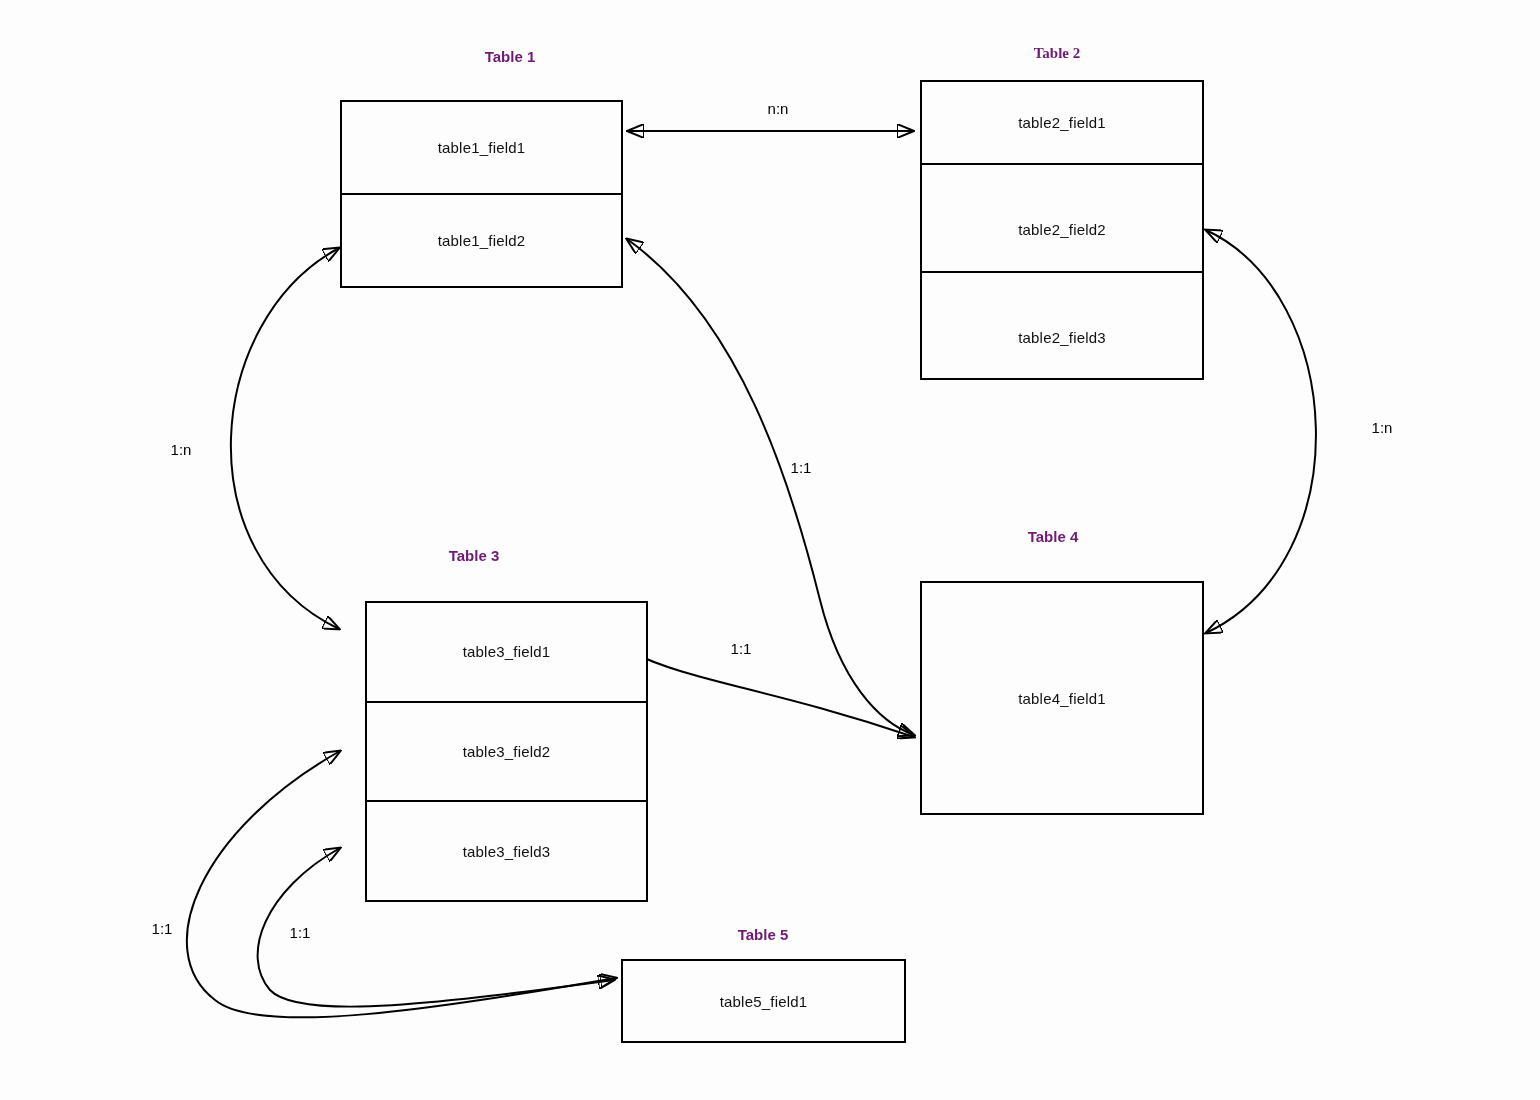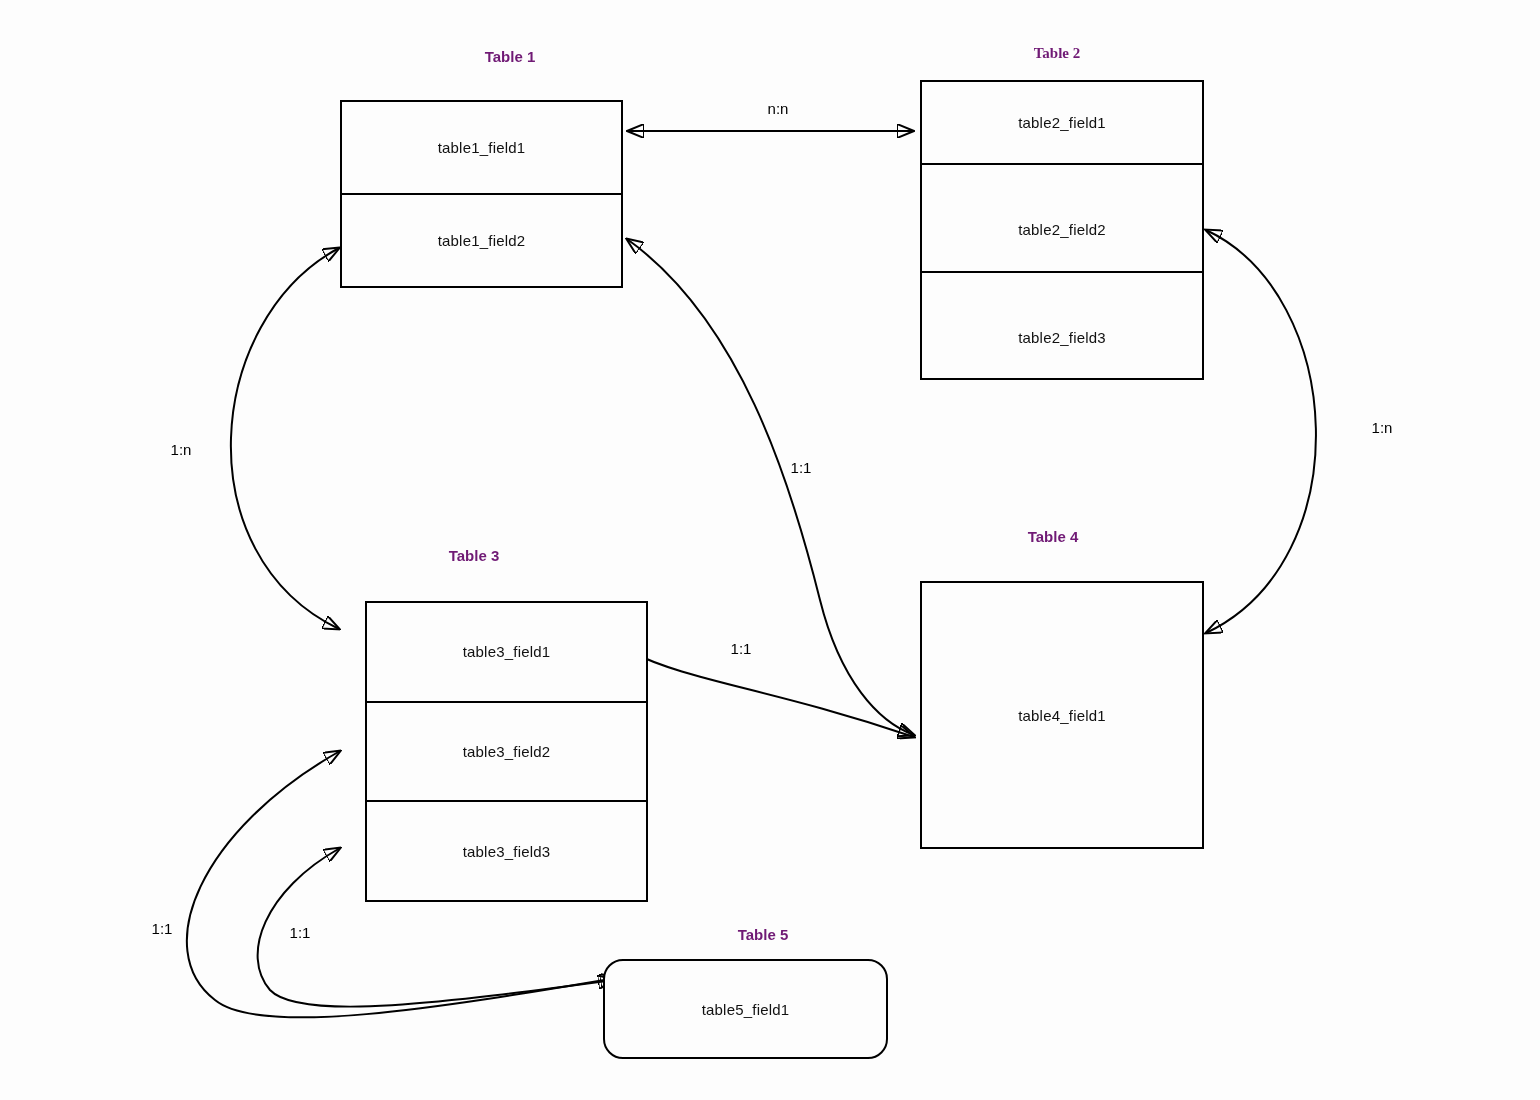--- a/index.html
+++ b/index.html
@@ -109,26 +109,26 @@
   </div>
 
   <div class="entity-title" style="left:474px; top:555px;">Table 3</div>
   <div class="entity" style="left:341px; top:601px; width:283px; height:301px;margin-left:24px;">
     <div class="row">table3_field1</div>
     <div class="row">table3_field2</div>
     <div class="row">table3_field3</div>
   </div>
 
   <div class="entity-title" style="left:1053px; top:536px;">Table 4</div>
-  <div class="entity" style="left:920px; top:581px; width:284px; height:268px;">
+  <div class="entity" style="left:920px; top:581px; width:284px; height:234px;">
     <div class="row">table4_field1</div>
   </div>
 
   <div class="entity-title" style="left:763px; top:934px;">Table 5</div>
-  <div class="entity" style="left:603px; top:959px; width:285px; height:100px;border-radius:20px;">
+  <div class="entity" style="left:621px; top:959px; width:285px; height:84px;">
     <div class="row">table5_field1</div>
   </div>
 
   <div class="rel-label" style="left:778px; top:108px;">n:n</div>
   <div class="rel-label" style="left:181px; top:449px;">1:n</div>
   <div class="rel-label" style="left:1382px; top:427px;">1:n</div>
   <div class="rel-label" style="left:801px; top:467px;">1:1</div>
   <div class="rel-label" style="left:741px; top:648px;">1:1</div>
   <div class="rel-label" style="left:162px; top:928px;">1:1</div>
   <div class="rel-label" style="left:300px; top:932px;">1:1</div>

